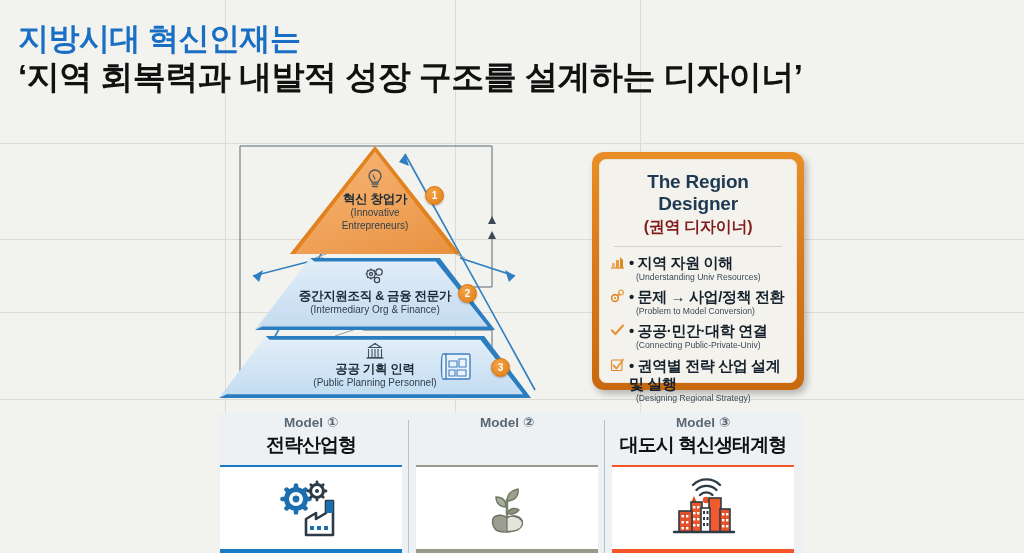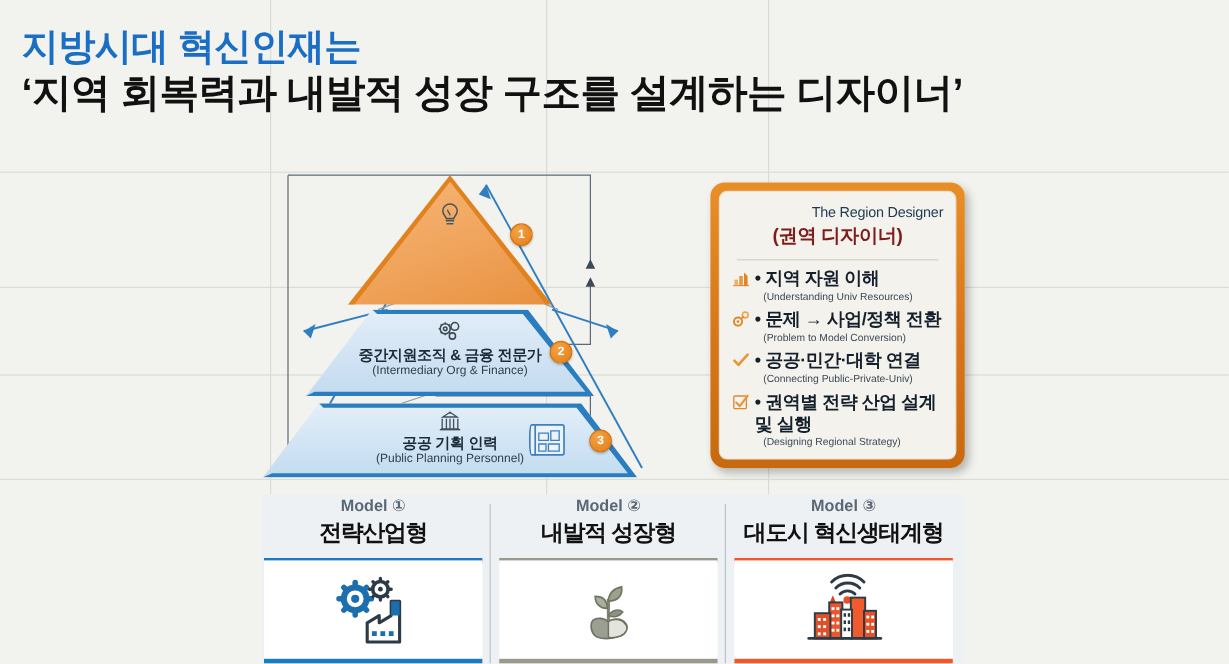--- a/index.html
+++ b/index.html
@@ -107,21 +107,21 @@
     padding:7px;box-sizing:border-box;
     box-shadow:3px 4px 7px rgba(0,0,0,.25);
   }
   .rd-inner{
     width:100%;height:100%;box-sizing:border-box;
     background:#f4f2ec;border-radius:7px;
     border:1px solid #e8e3d6;
     padding:11px 10px 8px 10px;
   }
   .rd-title{
-    text-align:right;font-size:12px;font-weight:normal;color:#1d3a52;
+    text-align:center;font-size:19px;font-weight:bold;color:#1d3a52;
     letter-spacing:-0.2px;line-height:1.15;
   }
   .rd-sub{
     text-align:center;font-size:16px;font-weight:bold;color:#7f1d1d;
     margin-top:2px;letter-spacing:-0.3px;
   }
   .rd-rule{height:1px;background:#d6d2c6;margin:8px 4px 7px 4px;}
   .rd-list{margin:0;padding:0;list-style:none;}
   .rd-item{display:flex;align-items:flex-start;margin-bottom:6px;}
   .rd-ico{width:16px;min-width:16px;height:15px;margin-right:3px;padding-top:1px;}
@@ -210,20 +210,25 @@
     <div class="tier tier-top">
       <div class="shape"></div>
       <div class="edge"></div>
       <div class="tier-icon" style="top:22px;">
         <svg width="20" height="22" viewBox="0 0 20 22">
           <path d="M10 2c-3.3 0-6 2.6-6 5.9 0 2.2 1.2 3.6 2.1 4.7.5.6.8 1 .9 1.6h6c.1-.6.4-1 .9-1.6.9-1.1 2.1-2.5 2.1-4.7C16 4.6 13.3 2 10 2z" fill="none" stroke="#4a5560" stroke-width="1.3"></path>
           <path d="M7 16h6M7.6 18.5h4.8" stroke="#4a5560" stroke-width="1.3" fill="none" stroke-linecap="round"></path>
           <path d="M8 6.5c0 2.5 2 3 2 5" stroke="#4a5560" stroke-width="1.1" fill="none"></path>
         </svg>
       </div>
+      <div class="tier-label" style="top:46px;">
+        <div class="tl-ko">혁신 창업가</div>
+        <div class="tl-en">(Innovative</div>
+        <div class="tl-en">Entrepreneurs)</div>
+      </div>
       <div class="badge" style="left:135px;top:40px;">1</div>
     </div>
 
     <div class="tier tier-mid">
       <div class="shape"></div>
       <div class="edge"></div>
       <div class="tier-icon" style="top:8px;">
         <svg width="24" height="20" viewBox="0 0 24 20">
           <g fill="none" stroke="#3d4a55" stroke-width="1.3">
             <circle cx="8" cy="8" r="4.2"></circle>
@@ -372,21 +377,20 @@
               <rect x="48" y="47" width="4" height="4"></rect>
             </g>
           </svg>
         </span>
       </div>
       <div class="bar bar-bot" style="background:#1a7ac4;bottom:0;"></div>
     </div>
 
     <div class="card card-2">
       <div class="card-model">Model ②</div>
-      <div class="card-name">내발적 성장형</div>
       <div class="bar bar-top" style="background:#9a9a8c;"></div>
       <div class="card-body">
         <span>
           <svg width="66" height="58" viewBox="0 0 66 58">
             <path d="M33 38V20" stroke="#7f8574" stroke-width="2.6" fill="none"></path>
             <path d="M33 22c0-7 5-11 11-12 1 7-3 12-11 12z" fill="#9aa18c" stroke="#6f7664" stroke-width="1.4"></path>
             <path d="M32 28c-6 0-10-4-10-10 7 0 10 4 10 10z" fill="#a8ae9b" stroke="#6f7664" stroke-width="1.4"></path>
             <path d="M33 34c3-5 9-6 12-3-3 4-8 5-12 3z" fill="#8d947f" stroke="#6f7664" stroke-width="1.3"></path>
             <path d="M20 38c4-3 10-2 13 1 4-3 11-3 14 1 3 3 1 9-4 11-6 2-13 3-19 1-5-2-7-10-4-14z" fill="#9b9f91" stroke="#6d7263" stroke-width="1.4"></path>
             <path d="M33 39c4-3 11-2 14 2 3 3 1 8-4 10-3 1-7 2-10 1z" fill="#e4e4dd" stroke="#6d7263" stroke-width="1.2"></path>

